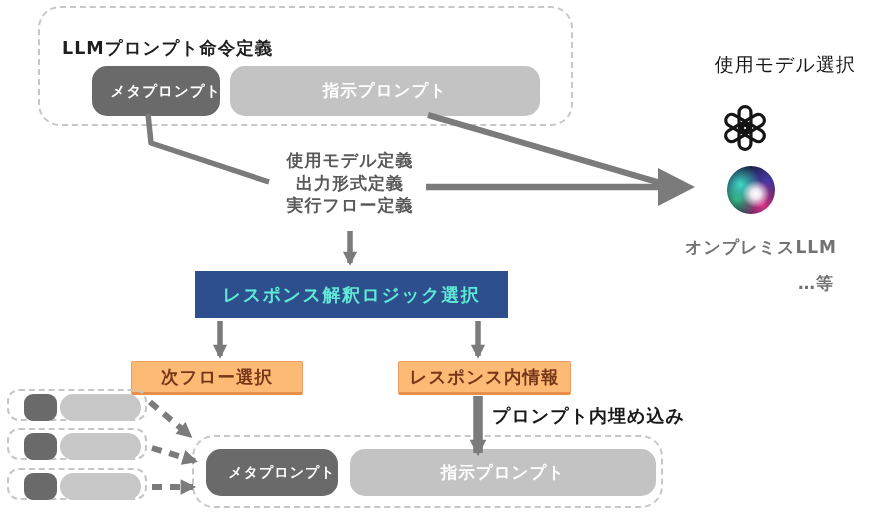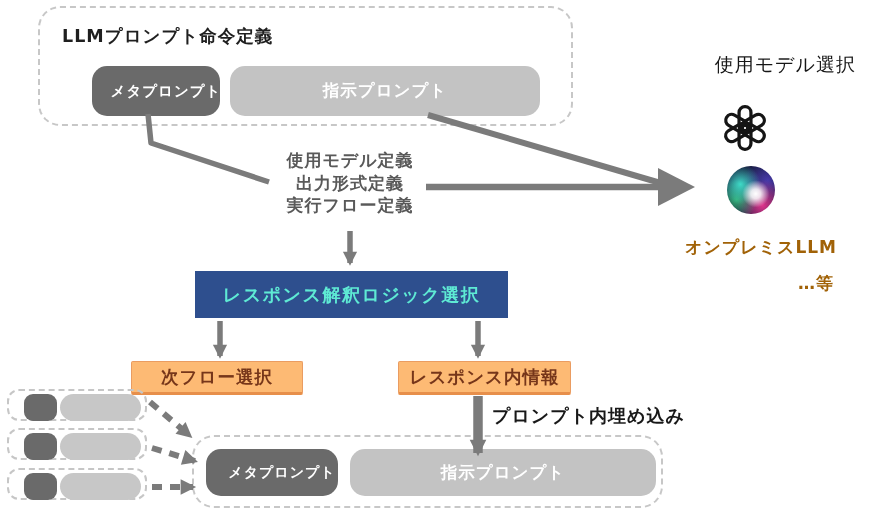--- a/index.html
+++ b/index.html
@@ -12,21 +12,21 @@
     border:2px dashed #c7c7c7;border-radius:22px;background:transparent;
   }
   .node{
     display:flex;align-items:center;justify-content:center;
     color:#ffffff;font-weight:700;letter-spacing:1px;white-space:nowrap;
   }
   .node.dark{background:#6a6a6a;border-radius:15px;padding-left:20px;}
   .node.light{background:#c3c3c3;border-radius:15px;}
   .group-title{font-weight:700;color:#1f1f1f;font-size:17.5px;letter-spacing:1px;white-space:nowrap;}
   .model-title{font-weight:400;color:#161616;font-size:19px;text-align:right;letter-spacing:1px;}
-  .navy-text{font-weight:700;color:#a16207;font-size:17px;letter-spacing:1px;}
+  .navy-text{font-weight:700;color:#737373;font-size:17px;letter-spacing:1px;}
   .defs-text{
     font-weight:700;color:#595959;font-size:17px;line-height:22.5px;
     text-align:center;letter-spacing:1px;white-space:nowrap;
   }
   .blue-box{
     background:#2e4f8e;color:#5eead4;font-weight:700;font-size:18px;letter-spacing:1.5px;
     display:flex;align-items:center;justify-content:center;white-space:nowrap;
   }
   .orange-box{
     background:#fdba74;border:1px solid #ea9c61;border-bottom:3px solid #e78f4b;
@@ -73,21 +73,21 @@
     <line x1="220" y1="321" x2="220" y2="356" stroke="#7b7b7b" stroke-width="5.5" marker-end="url(#ah)"></line>
     <line x1="478" y1="321" x2="478" y2="356" stroke="#7b7b7b" stroke-width="5.5" marker-end="url(#ah)"></line>
     <line x1="478" y1="396" x2="478" y2="453" stroke="#7b7b7b" stroke-width="9.5" marker-end="url(#ahBig)"></line>
 
     <line x1="150" y1="402" x2="190" y2="436" stroke="#7b7b7b" stroke-width="6" stroke-dasharray="10 8" marker-end="url(#ah)"></line>
     <line x1="152" y1="448" x2="195" y2="461" stroke="#7b7b7b" stroke-width="6" stroke-dasharray="10 8" marker-end="url(#ah)"></line>
     <line x1="152" y1="487" x2="193" y2="487" stroke="#7b7b7b" stroke-width="6" stroke-dasharray="10 8" marker-end="url(#ah)"></line>
   </svg>
 
   <div class="abs dashed-container" style="left:38px;top:6px;width:535px;height:120px;">
-    <div class="abs group-title" style="left:22px;top:16px;">LLMプロンプト命令定義</div>
+    <div class="abs group-title" style="left:22px;top:28px;">LLMプロンプト命令定義</div>
     <div class="abs node dark" style="left:52px;top:58px;width:128px;height:50px;font-size:14.5px;">メタプロンプト</div>
     <div class="abs node light" style="left:190px;top:58px;width:310px;height:50px;font-size:16.5px;">指示プロンプト</div>
   </div>
 
   <div class="abs model-title" style="left:666px;top:52px;width:190px;">使用モデル選択</div>
 
   <div class="abs" style="left:722px;top:105px;width:46px;height:46px;">
     <svg viewBox="0 0 48 48" width="46" height="46">
       <g fill="none" stroke="#151515" stroke-width="3.4">
         <rect x="17.8" y="1.8" width="12.4" height="25" rx="6" transform="rotate(0 24 24)"></rect>

